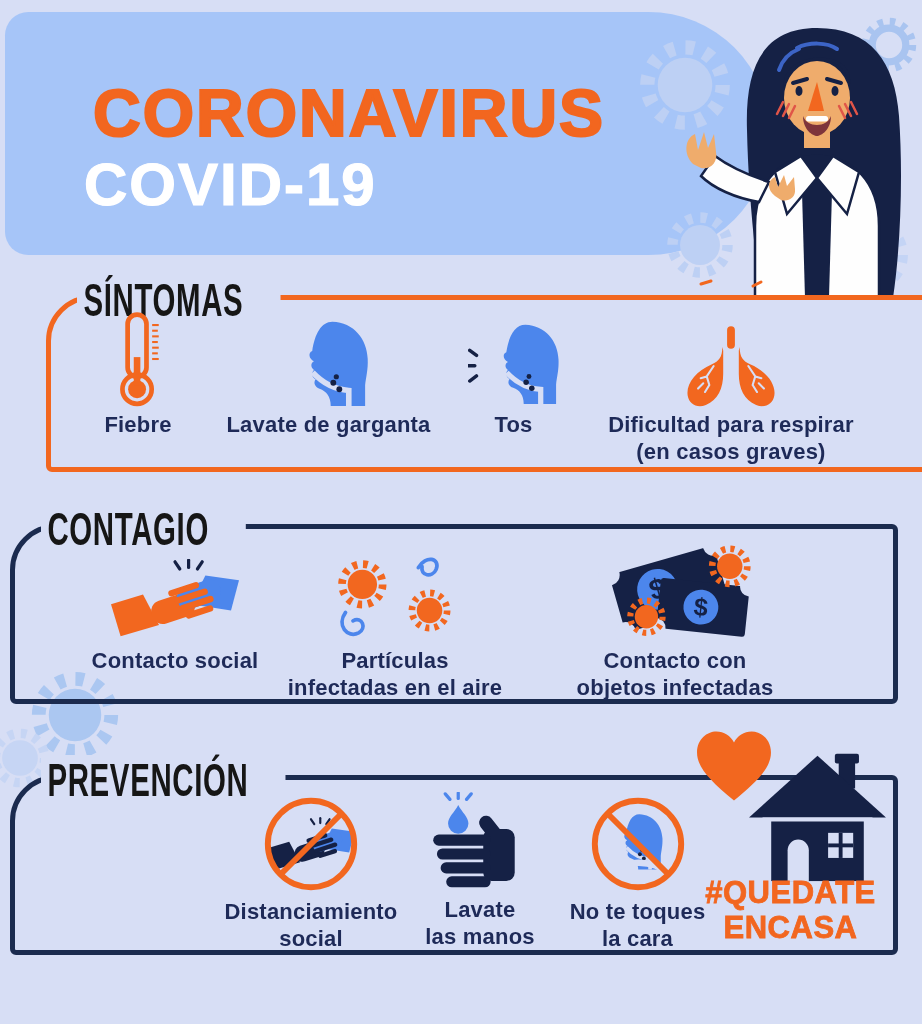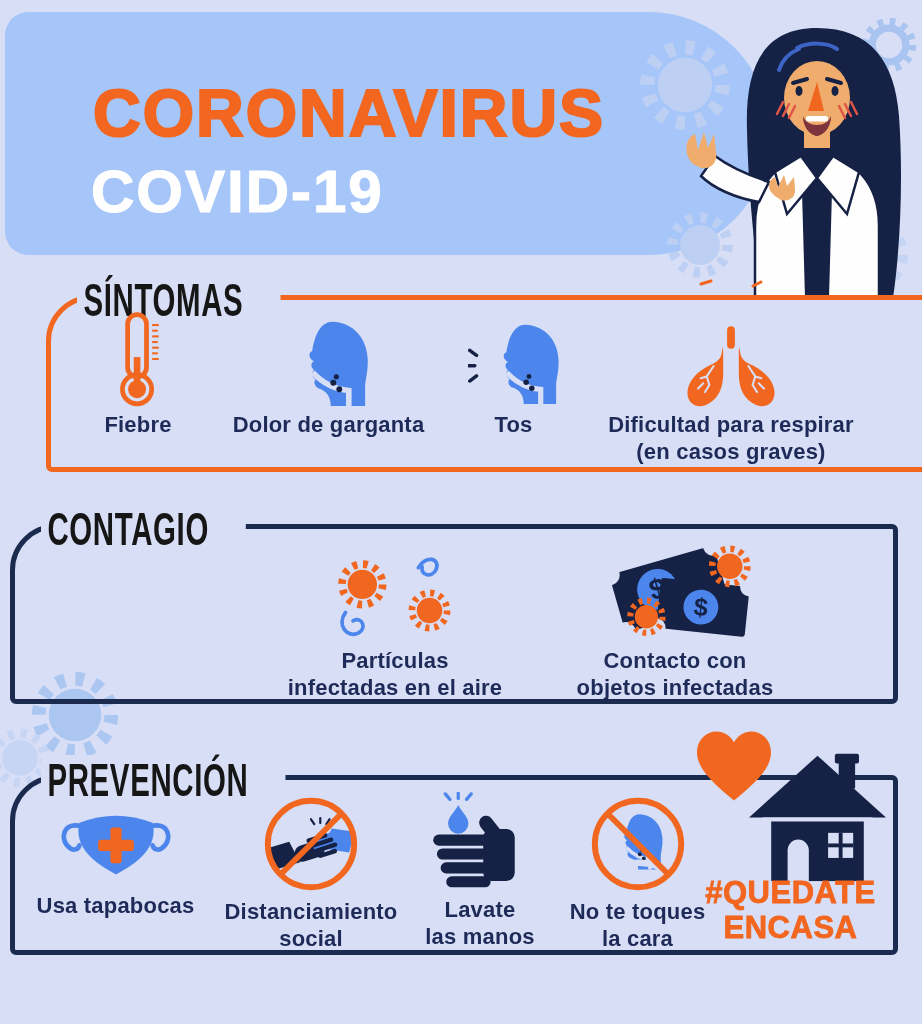--- a/index.html
+++ b/index.html
@@ -4,21 +4,21 @@
 <style>
   html,body{margin:0;padding:0;background:#e9edfb;}
   .canvas{position:relative;width:922px;height:1024px;overflow:hidden;
           background:#d7def5;font-family:"Liberation Sans",sans-serif;}
   
   .banner{position:absolute;left:5px;top:12px;width:765px;height:243px;
           background:#a6c5f8;border-radius:24px 125px 125px 24px;z-index:0;}
   .h1{position:absolute;left:78px;top:60px;z-index:1;margin:15px;
       font-size:66px;font-weight:700;letter-spacing:2px;color:#F2661F;
       -webkit-text-stroke:2.2px #F2661F;}
-  .h2{position:absolute;left:80px;top:146px;z-index:1;margin:11px;
+  .h2{position:absolute;left:80px;top:146px;z-index:1;margin:4px;
       font-size:60px;font-weight:700;letter-spacing:2px;color:#ffffff;
       -webkit-text-stroke:1.2px #ffffff;}
   .doctor{position:absolute;left:655px;top:12px;z-index:1;}
   .deco{position:absolute;z-index:0;}
   
   .box{position:absolute;left:10px;width:888px;box-sizing:border-box;
        border-radius:46px 6px 6px 6px;z-index:2;}
   .box-sintomas{top:295px;height:177px;border:5px solid #F2671F;margin-left:36px;}
   .box-contagio{top:524px;height:180px;border:5px solid #1B2B4F;}
   .box-prevencion{top:775px;height:180px;border:5px solid #1B2B4F;}
@@ -157,21 +157,21 @@
       </div>
       <div class="label">Fiebre</div>
     </div>
 
     <div class="item" style="left:165px;top:12px;width:225px">
       <div class="icon-wrap" style="height:95px">
         <svg width="86" height="88" viewBox="0 0 100 100">
             <use href="#head"></use>
           </svg>
       </div>
-      <div class="label">Dolor  de garganta</div>
+      <div class="label">Lavate  de garganta</div>
     </div>
 
     <div class="item" style="left:390px;top:12px;width:145px">
       <div class="icon-wrap" style="height:95px">
         <svg width="92" height="86" viewBox="0 0 108 100">
           <use href="#head" transform="translate(16,2) scale(0.95)"></use>
           <g stroke="#152145" stroke-width="4" stroke-linecap="round">
             <path d="M10,40 L2,34"></path>
               <path d="M8,52 L0,52"></path>
               <path d="M10,64 L2,70"></path>
@@ -196,20 +196,28 @@
         </svg>
       </div>
       <div class="label">Dificultad para respirar
 (en casos graves)</div>
     </div>
   </section>
 
   <section class="box box-contagio">
     <div class="box-title">CONTAGIO</div>
 
+    <div class="item" style="left:45px;top:14px;width:230px">
+      <div class="icon-wrap" style="height:100px">
+        <svg width="128" height="84" viewBox="0 0 160 104" style="--hand-a:#F2671F;--hand-b:#4C86EC">
+            <use href="#shake"></use>
+          </svg>
+      </div>
+      <div class="label">Contacto social</div>
+    </div>
 
     <div class="item" style="left:250px;top:14px;width:260px">
       <div class="icon-wrap" style="height:100px">
         <svg width="140" height="92" viewBox="0 0 150 95">
           <g stroke="#4C86EC" stroke-width="4" fill="none" stroke-linecap="round">
             <path d="M100,16 C108,2 124,6 119,18 C115,27 102,25 104,15"></path>
             <path d="M22,64 C12,78 24,92 36,86 C45,81 40,68 30,73"></path>
           </g>
           <g color="#F2671F">
             <use href="#virus" transform="translate(40,34) scale(1.5)"></use>
@@ -247,34 +255,20 @@
         </svg>
       </div>
       <div class="label">Contacto con
 objetos infectadas</div>
     </div>
   </section>
 
   <section class="box box-prevencion">
     <div class="box-title">PREVENCIÓN</div>
 
-    <div class="item" style="left:8px;top:22px;width:185px">
-      <div class="icon-wrap" style="height:86px">
-        <svg width="122" height="74" viewBox="0 0 130 78">
-          <g stroke="#4C86EC" stroke-width="5" fill="none" stroke-linecap="round">
-            <path d="M25,12 C9,9 4,27 16,36 C20,39 25,37 26,33"></path>
-            <path d="M105,12 C121,9 126,27 114,36 C110,39 105,37 104,33"></path>
-          </g>
-          <path d="M26,9 C52,-1 78,-1 104,9 C108,26 102,45 65,64 C28,45 22,26 26,9 Z" fill="#4C86EC"></path>
-          <rect x="59" y="14" width="12" height="38" rx="3" fill="#F2671F"></rect>
-          <rect x="46" y="27" width="38" height="12" rx="3" fill="#F2671F"></rect>
-        </svg>
-      </div>
-      <div class="label">Usa tapabocas</div>
-    </div>
 
     <div class="item" style="left:196px;top:10px;width:200px">
       <div class="icon-wrap" style="height:104px">
         <svg width="100" height="100" viewBox="0 0 110 110">
           <use href="#shake" transform="translate(7,26) scale(0.6)" style="--hand-a:#152145;--hand-b:#4C86EC"></use>
           <circle cx="55" cy="55" r="47.5" fill="none" stroke="#F2671F" stroke-width="6.5"></circle>
           <line x1="88" y1="22" x2="22" y2="88" stroke="#F2671F" stroke-width="6.5" stroke-linecap="round"></line>
         </svg>
       </div>
       <div class="label">Distanciamiento

